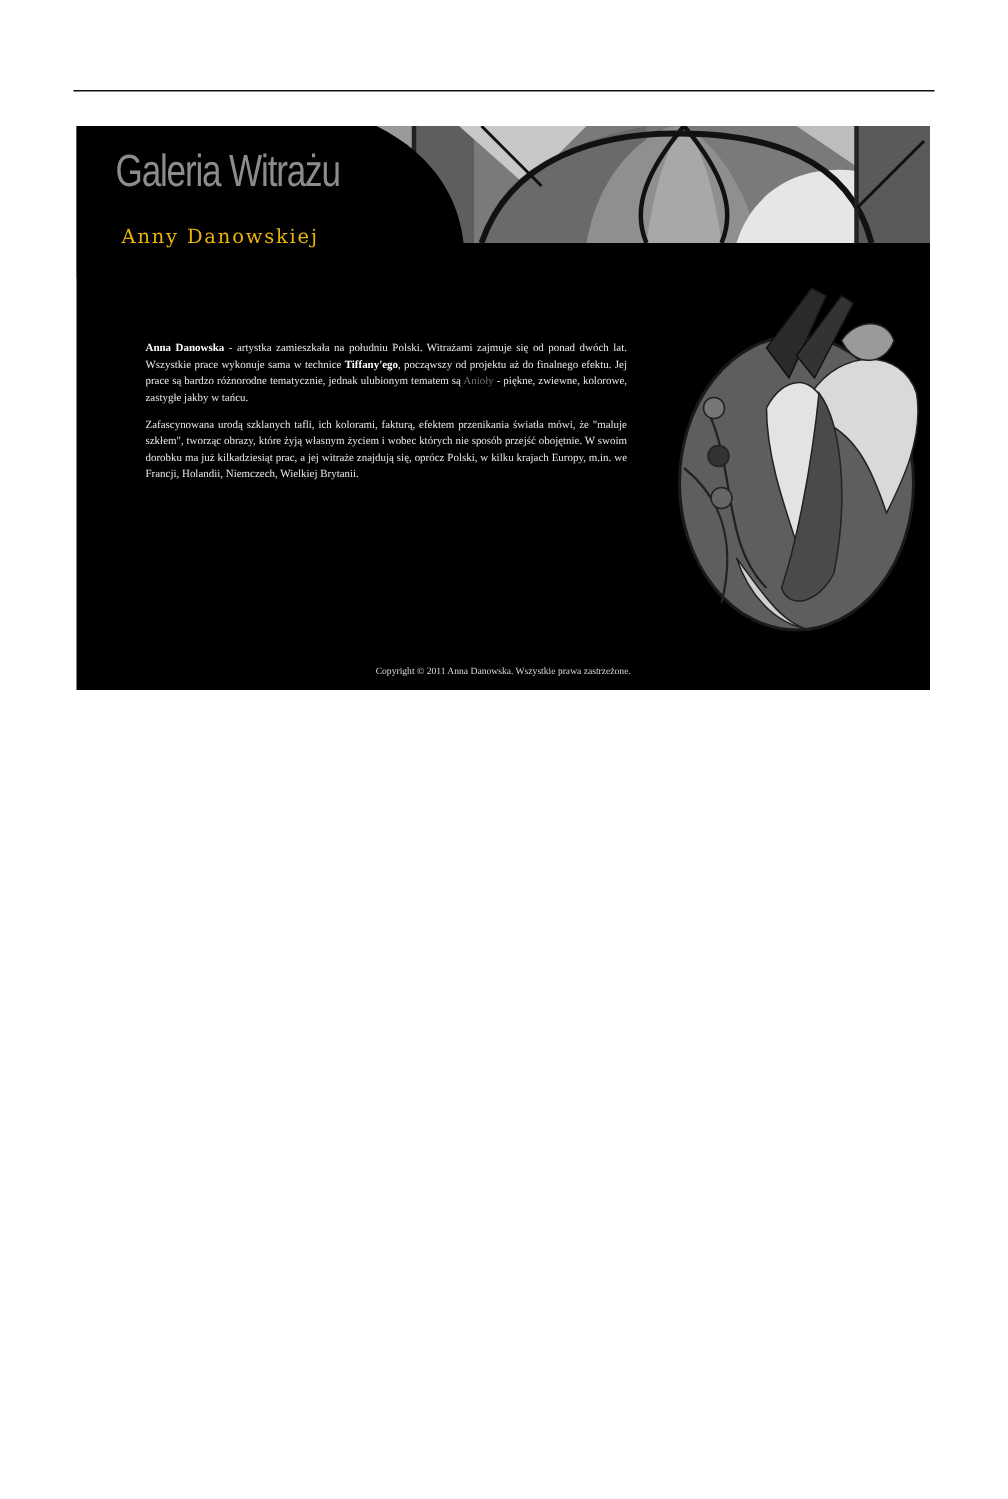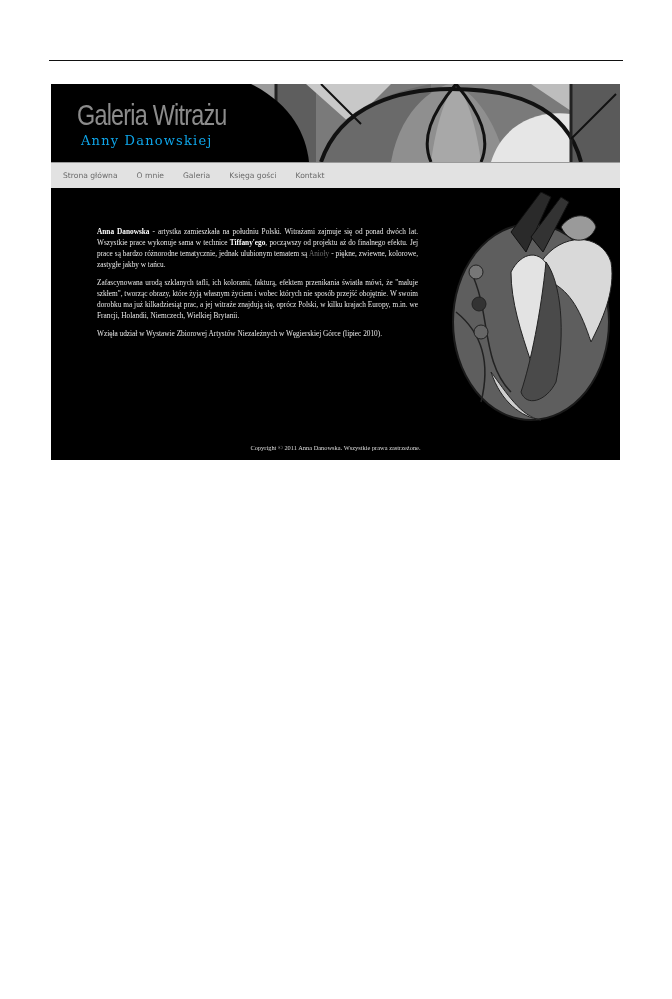--- a/index.html
+++ b/index.html
@@ -2,21 +2,21 @@
 <html><head>
 <meta charset="utf-8">
 <style>
   html, body { margin: 0; padding: 0; background: #ffffff; }
   body { width: 672px; height: 999px; position: relative; overflow: hidden; font-family: "Liberation Serif", serif; }
   .rule { position: absolute; left: 49px; top: 60px; width: 574px; height: 1px; background: #111; }
   .frame { position: absolute; left: 51px; top: 84px; width: 569px; height: 376px; background: #000; overflow: hidden; }
   .header { position: absolute; left: 0; top: 0; width: 569px; height: 101px; background: #000; overflow: hidden; }
   .glass { position: absolute; left: 0; top: 0; width: 569px; height: 78px; }
   .title { position: absolute; left: 26px; top: 14px; font-family: "Liberation Sans", sans-serif; font-size: 30px; color: #8c8c8c; letter-spacing: -1px; transform: scaleX(0.78); transform-origin: left top; white-space: nowrap; }
-  .subtitle { position: absolute; left: 30px; top: 49px; font-family: "DejaVu Serif", serif; font-size: 13px; color: #0ea5e9; letter-spacing: 1.2px; white-space: nowrap; }
+  .subtitle { position: absolute; left: 30px; top: 67px; font-family: "DejaVu Serif", serif; font-size: 13px; color: #eab308; letter-spacing: 1.2px; white-space: nowrap; }
   .nav { position: absolute; left: 0; top: 78px; width: 569px; height: 25px; background: #e2e2e2; border-top: 1px solid #9a9a9a; display: flex; align-items: center; }
   .nav-item { font-family: "DejaVu Sans", sans-serif; font-size: 7.6px; color: #6a6a6a; margin-left: 12px; margin-right: 7px; cursor: pointer; white-space: nowrap; }
   .content { position: absolute; left: 46px; top: 142px; width: 321px; color: #e8e8e8; font-size: 7.3px; line-height: 11px; text-align: justify; }
   .content p { margin: 0 0 7px 0; }
   .content b { color: #ffffff; }
   .angels { color: #6f6f6f; }
   .palette { position: absolute; left: 400px; top: 108px; width: 168px; height: 230px; }
   .footer { position: absolute; left: 0; top: 360px; width: 569px; text-align: center; color: #dcdcdc; font-size: 6.4px; }
 </style>
 </head>
@@ -46,32 +46,24 @@
       <line x1="165" y1="0" x2="165" y2="78" stroke="#222" stroke-width="3"></line>
       <line x1="520" y1="0" x2="520" y2="78" stroke="#222" stroke-width="3"></line>
       <line x1="270" y1="0" x2="310" y2="40" stroke="#111" stroke-width="2"></line>
       <line x1="565" y1="10" x2="520" y2="55" stroke="#111" stroke-width="2"></line>
       <path d="M0,0 L200,0 C240,20 255,50 258,78 L0,78 Z" fill="#000"></path>
     </svg>
     <div class="title">Galeria Witrażu</div>
     <div class="subtitle">Anny Danowskiej</div>
   </div>
 
-  <nav class="nav">
-    <span class="nav-item">Strona główna</span>
-    <span class="nav-item">O mnie</span>
-    <span class="nav-item">Galeria</span>
-    <span class="nav-item">Księga gości</span>
-    <span class="nav-item">Kontakt</span>
-  </nav>
 
   <div class="content">
     <p><b>Anna Danowska</b><span> - artystka zamieszkała na południu Polski. Witrażami zajmuje się od ponad dwóch lat. Wszystkie prace wykonuje sama w technice </span><b>Tiffany'ego</b><span>, począwszy od projektu aż do finalnego efektu. Jej prace są bardzo różnorodne tematycznie, jednak ulubionym tematem są </span><span class="angels">Anioły</span><span> - piękne, zwiewne, kolorowe, zastygłe jakby w tańcu.</span></p>
     <p>Zafascynowana urodą szklanych tafli, ich kolorami, fakturą, efektem przenikania światła mówi, że "maluje szkłem", tworząc obrazy, które żyją własnym życiem i wobec których nie sposób przejść obojętnie. W swoim dorobku ma już kilkadziesiąt prac, a jej witraże znajdują się, oprócz Polski, w kilku krajach Europy, m.in. we Francji, Holandii, Niemczech, Wielkiej Brytanii.</p>
-    <p>Wzięła udział w Wystawie Zbiorowej Artystów Niezależnych w Węgierskiej Górce (lipiec 2010).</p>
   </div>
 
   <svg class="palette" viewBox="0 0 168 230">
     <ellipse cx="80" cy="130" rx="78" ry="98" fill="#5e5e5e" stroke="#1a1a1a" stroke-width="2"></ellipse>
     <path d="M20,80 C40,120 30,170 60,200" stroke="#222" stroke-width="1.5" fill="none"></path>
     <path d="M5,120 C30,140 40,170 30,210" stroke="#222" stroke-width="1.5" fill="none"></path>
     <path d="M60,40 L90,0 L100,5 L75,60 Z" fill="#2a2a2a" stroke="#111"></path>
     <path d="M80,45 L110,5 L118,10 L92,60 Z" fill="#333" stroke="#111"></path>
     <path d="M90,70 C110,40 150,40 160,70 C165,100 150,130 140,150 C130,120 120,100 100,90 Z" fill="#d9d9d9" stroke="#222"></path>
     <path d="M60,80 C70,60 90,55 100,80 C105,110 95,150 80,170 C70,140 60,110 60,80 Z" fill="#e3e3e3" stroke="#222"></path>

